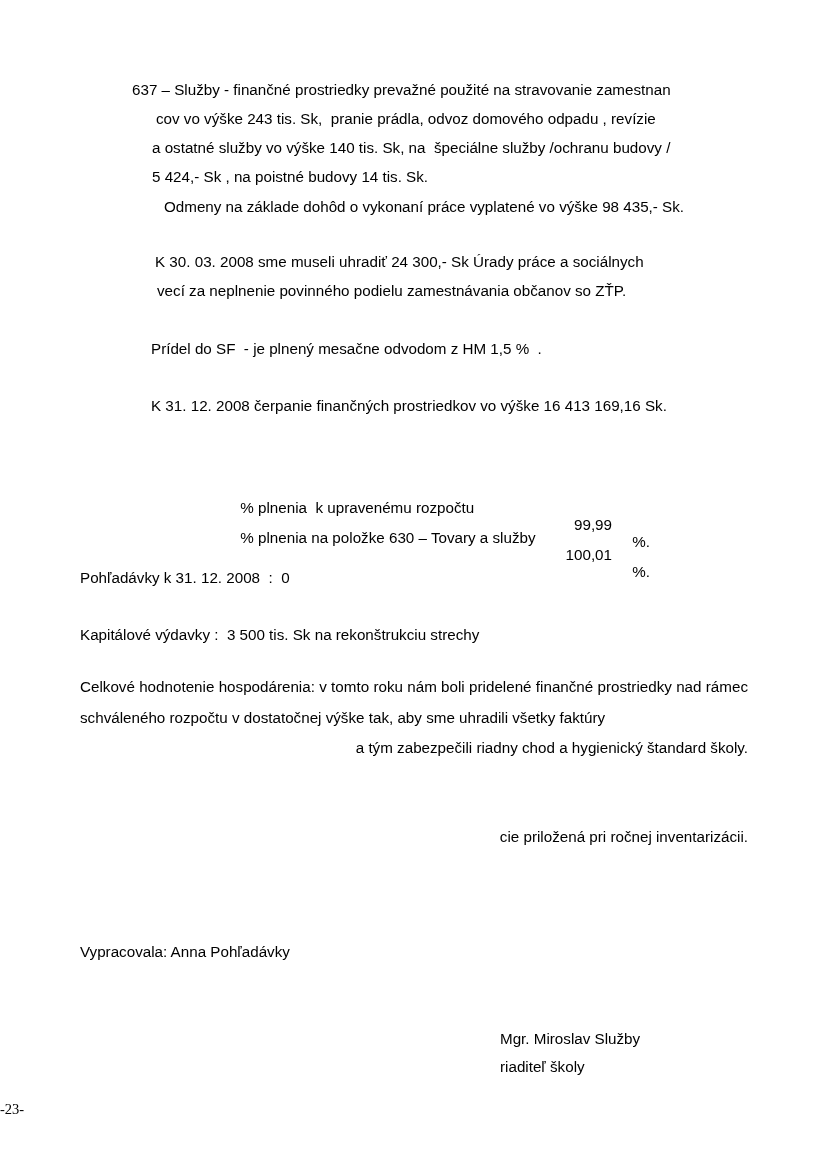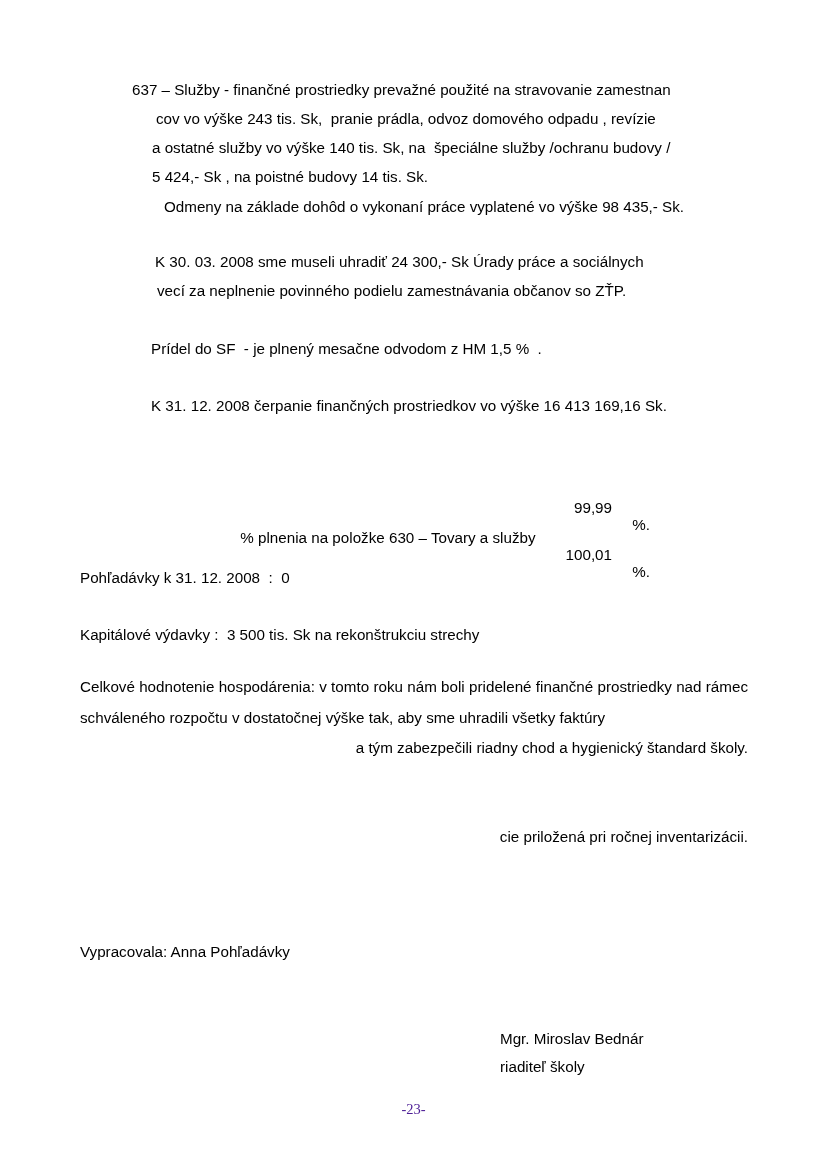--- a/index.html
+++ b/index.html
@@ -92,24 +92,24 @@
     left: 500px;
     width: 153px;
     font-size: 15.2px;
     white-space: pre;
   }
 
   .page-number {
     position: absolute;
     left: 0;
     width: 827px;
-    text-align: center;
+    text-align: left;
     font-family: "Liberation Serif", serif;
     font-size: 14.5px;
-    color: #4c1d95;
+    color: #000000;
   }
 </style>
 </head>
 <body>
 
 <div class="page">
 
   <div class="item-block">
     <div class="line" style="left:132px; top:81px;">637 – Služby - finančné prostriedky prevažné použité na stravovanie zamestnan</div>
     <div class="line" style="left:156px; top:110px;">cov vo výške 243 tis. Sk,  pranie prádla, odvoz domového odpadu , revízie</div>
@@ -122,20 +122,21 @@
     <div class="line" style="left:155px; top:253px;">K 30. 03. 2008 sme museli uhradiť 24 300,- Sk Úradу práce a sociálnych</div>
     <div class="line" style="left:157px; top:282px;">vecí za neplnenie povinného podielu zamestnávania občanov so ZŤP.</div>
   </div>
 
   <div class="line" style="left:151px; top:340px;">Prídel do SF  - je plnený mesačne odvodom z HM 1,5 %  .</div>
 
   <div class="line" style="left:151px; top:397px;">K 31. 12. 2008 čerpanie finančných prostriedkov vo výške 16 413 169,16 Sk.</div>
 
   <div>
     <div class="pct-row" style="top:482px;">
+      <span class="pct-label">% plnenia  k upravenému rozpočtu</span>
       <span class="pct-value">99,99</span>
       <span class="pct-unit">%.</span>
     </div>
     <div class="pct-row" style="top:512px;">
       <span class="pct-label">% plnenia na položke 630 – Tovary a služby</span>
       <span class="pct-value">100,01</span>
       <span class="pct-unit">%.</span>
     </div>
   </div>
 
@@ -147,19 +148,19 @@
     <span>Celkové hodnotenie hospodárenia:  v tomto roku nám boli pridelené finančné prostriedky nad rámec schváleného rozpočtu v dostatočnej výške tak, aby sme uhradili všetky faktúry</span><span class="lastline">a tým zabezpečili riadny  chod a hygienický štandard školy.</span>
   </div>
 
   <div class="para" style="top:822px;">
     <span class="lastline">cie priložená pri ročnej inventarizácii.</span>
   </div>
 
   <div class="line" style="left:80px; top:943px;">Vypracovala: Anna Pohľadávky</div>
 
   <div>
-    <div class="sig-name" style="top:1030px;">Mgr. Miroslav Bednár</div>
+    <div class="sig-name" style="top:1030px;">Mgr. Miroslav Služby</div>
     <div class="sig-role" style="top:1058px;">riaditeľ školy</div>
   </div>
 
   <div class="page-number" style="top:1101px;">-23-</div>
 
 </div>
 
 </body></html>

